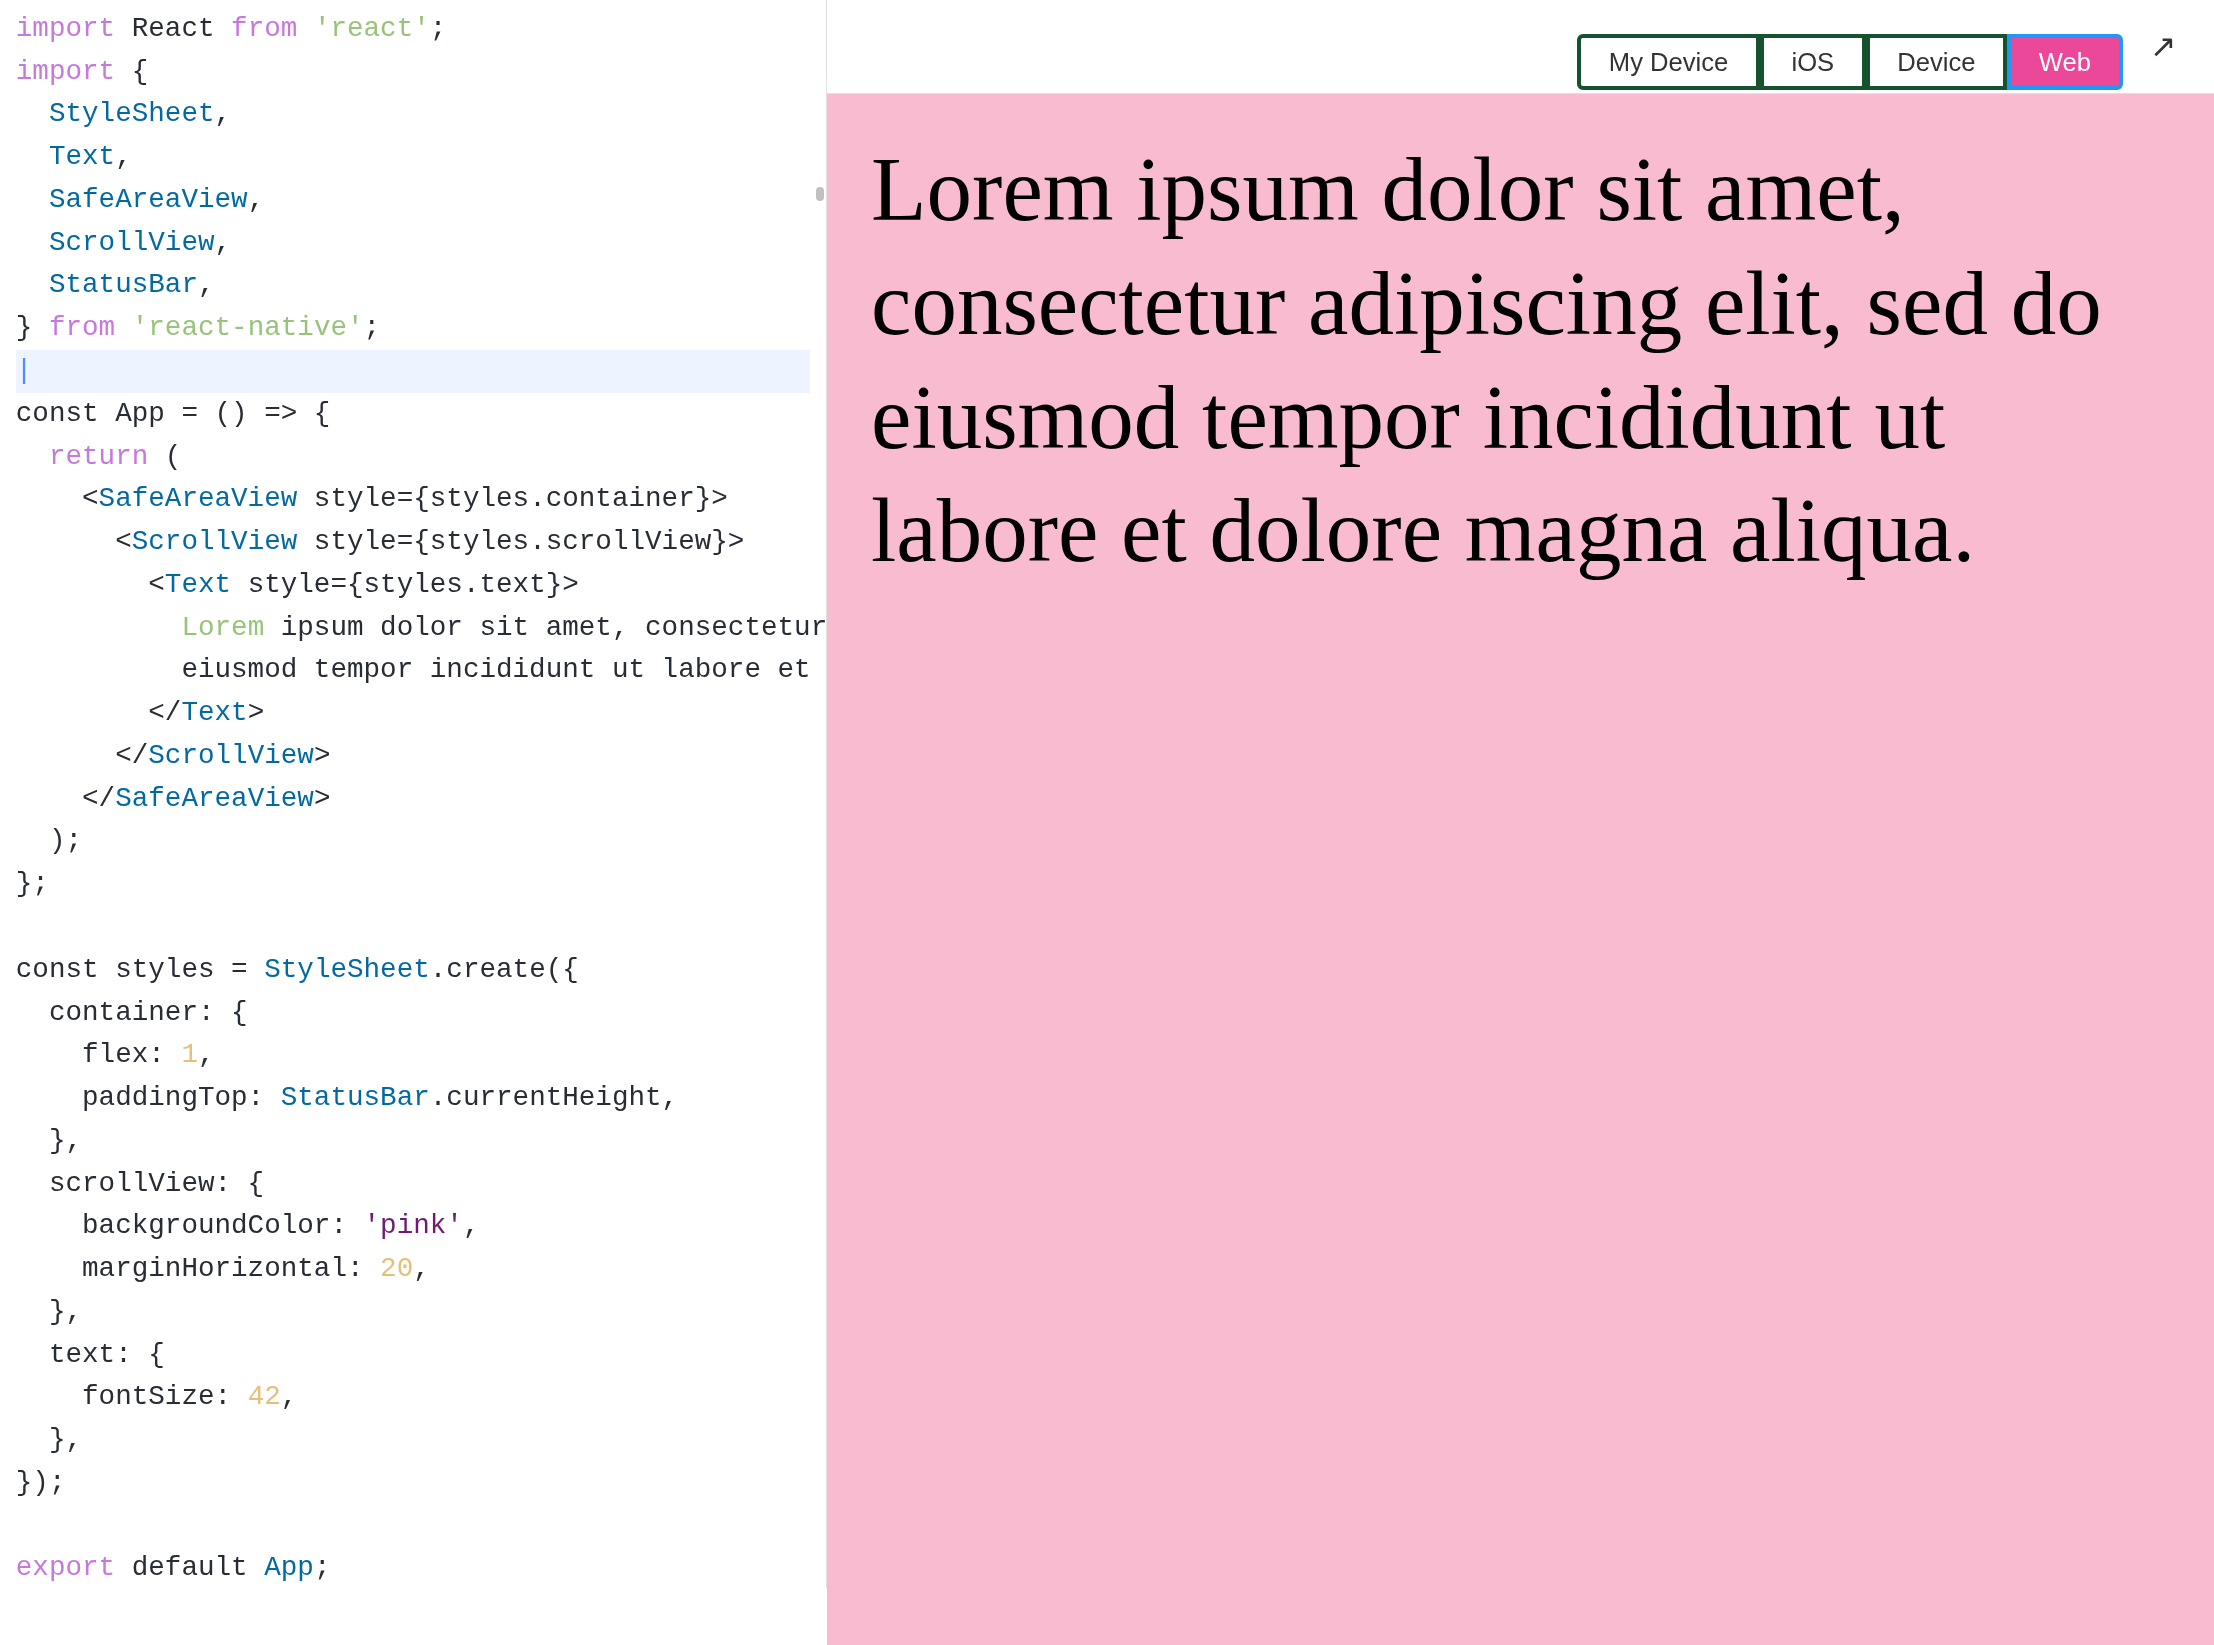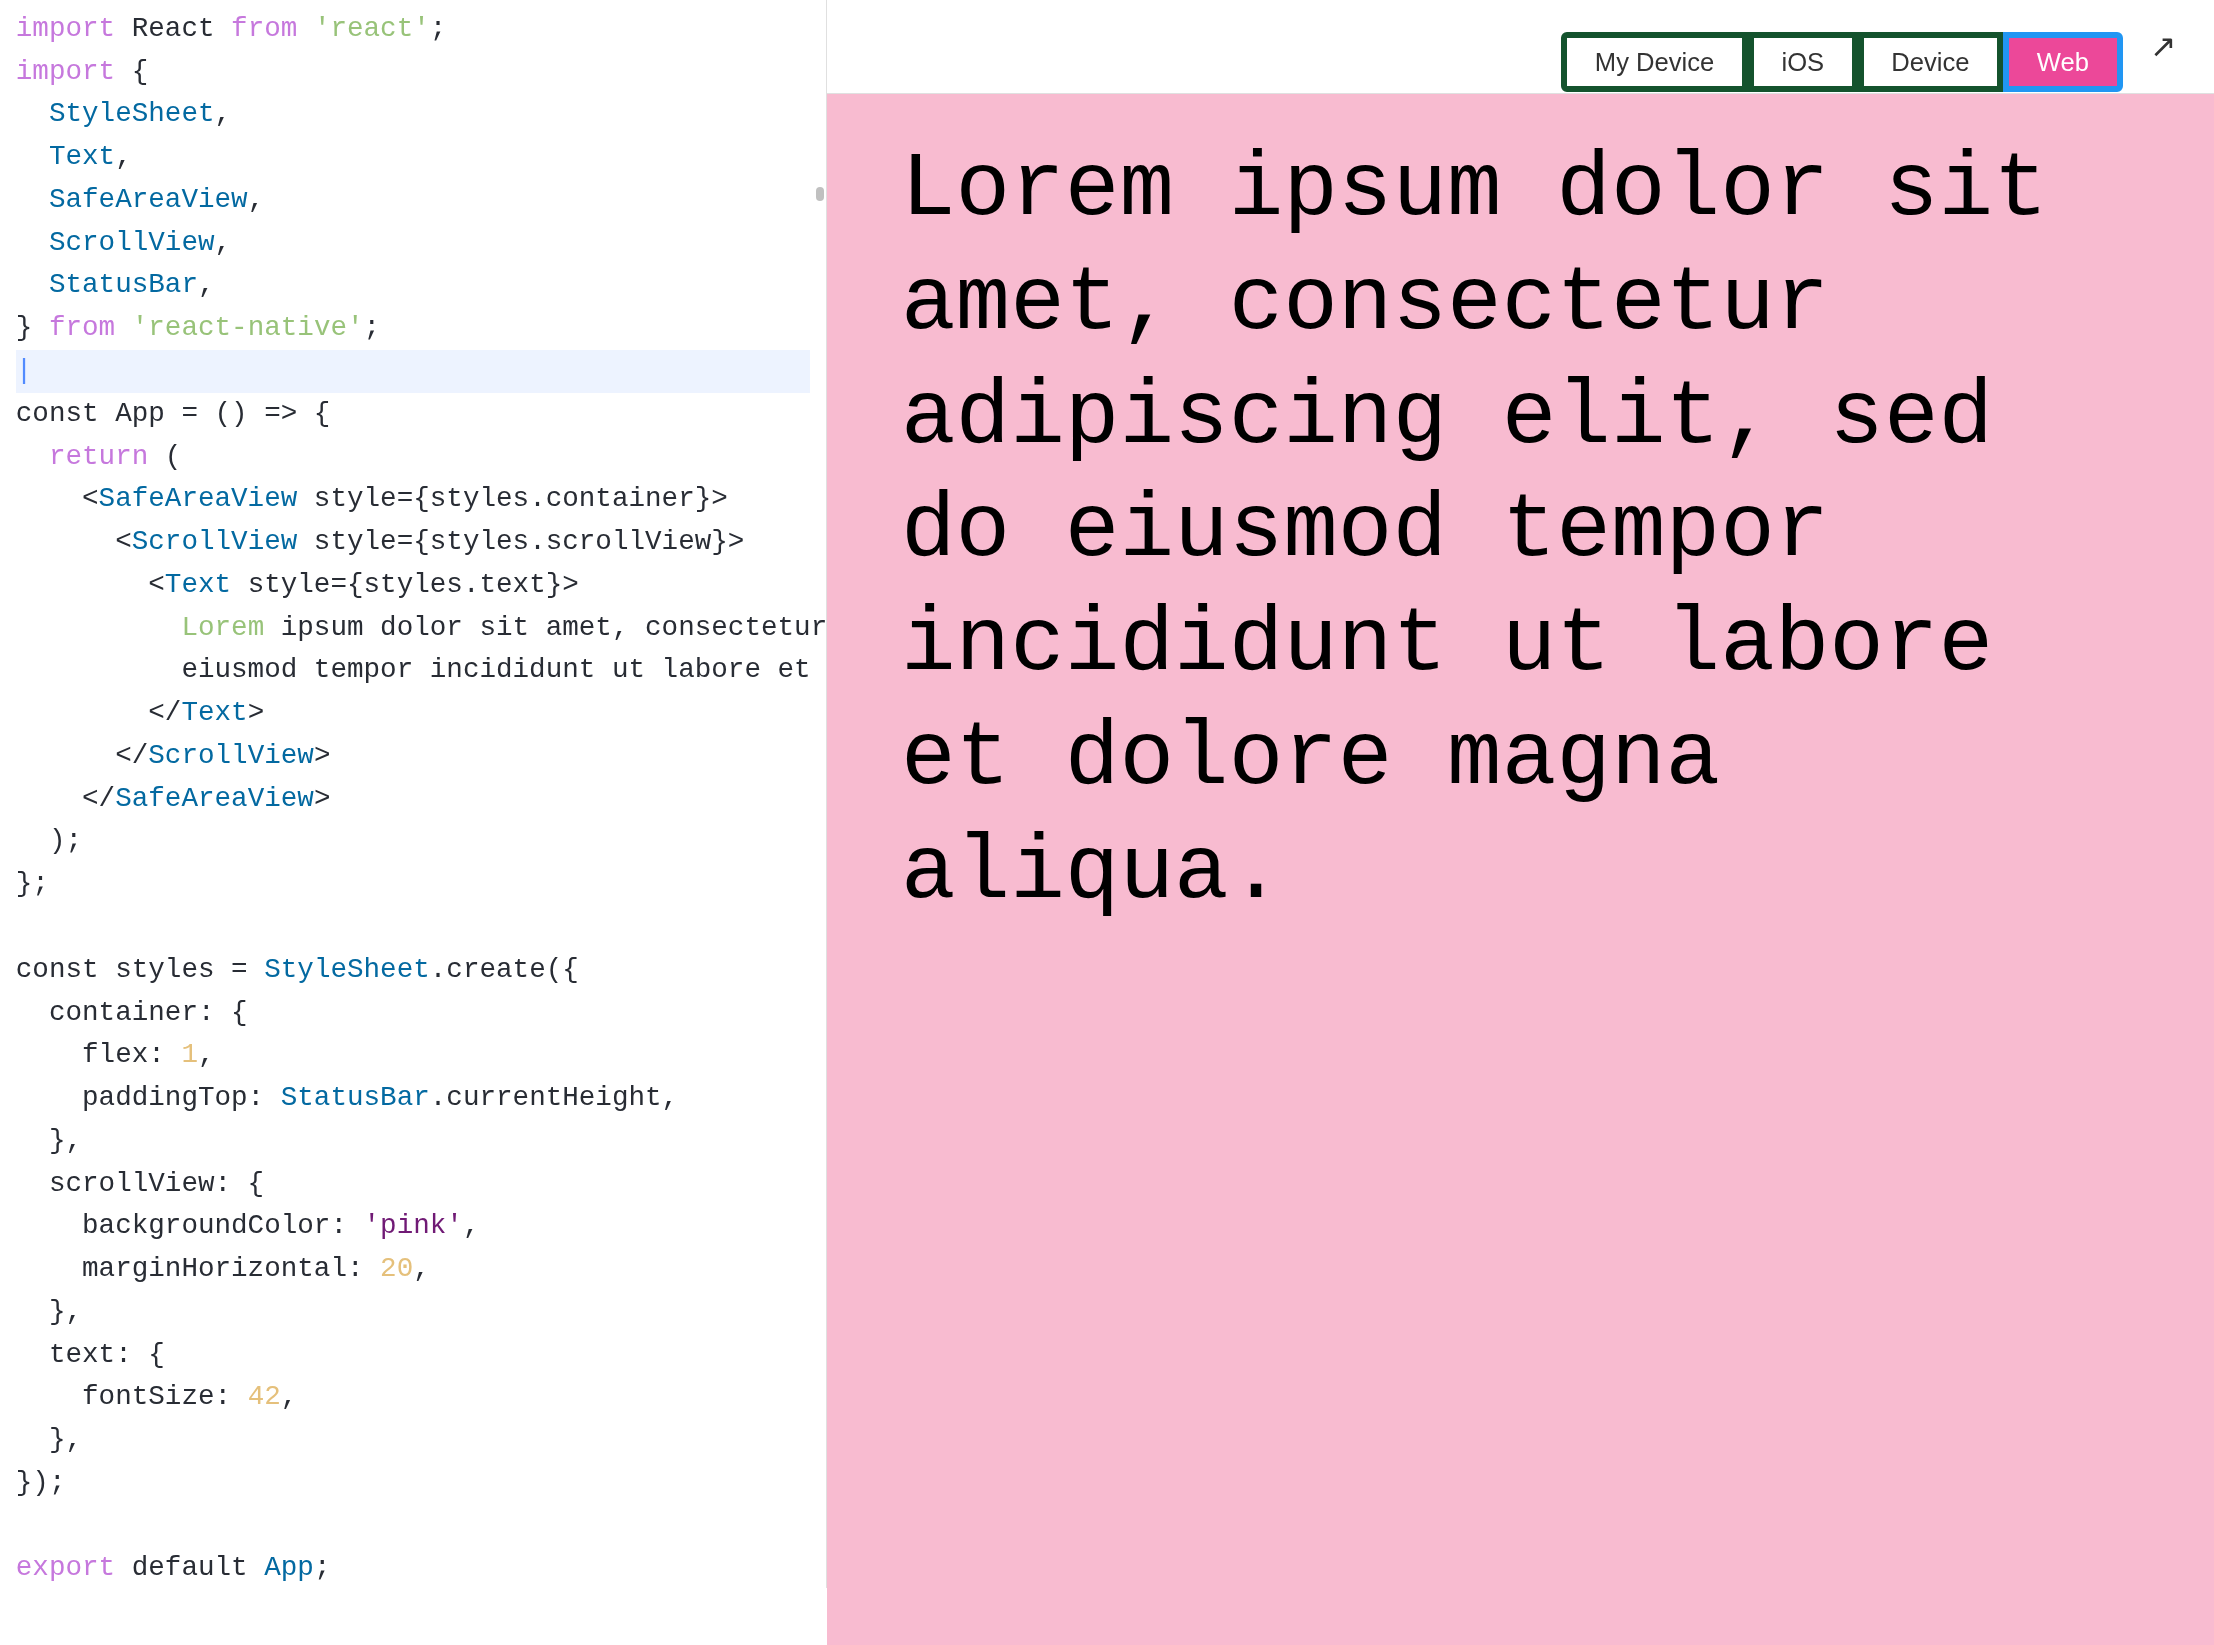--- a/index.html
+++ b/index.html
@@ -75,21 +75,21 @@
       align-items: center;
       justify-content: flex-end;
       padding: 0 29.6px;
       gap: 0;
       border-bottom: 1px solid #e0e0e0;
     }
 
     .device-btn {
       padding: 9.9px 27.6px;
       font-size: 25.6px;
-      border: 6px solid #14532d;
+      border: 4px solid #14532d;
       background: #ffffff;
       cursor: pointer;
       color: #333333;
       font-family: -apple-system, BlinkMacSystemFont, 'Segoe UI', sans-serif;
       border-radius: 0;
     }
 
     .device-btn:first-child {
       border-radius: 5.9px 0 0 5.9px;
     }
@@ -122,22 +122,22 @@
       display: flex;
       align-items: flex-start;
       padding: 0;
       overflow: hidden;
     }
 
     .preview-text {
       font-size: 91px;
       line-height: 1.25;
       color: #000000;
-      padding: 39px 74px;
-      font-family: Liberation Mono, monospace;
+      padding: 39px 44px;
+      font-family: Liberation Serif, serif;
     }
 
     
     .line-cursor-bg {
       background: rgba(82, 139, 255, 0.1);
     }
   </style>
 </head>
 <body>
 

